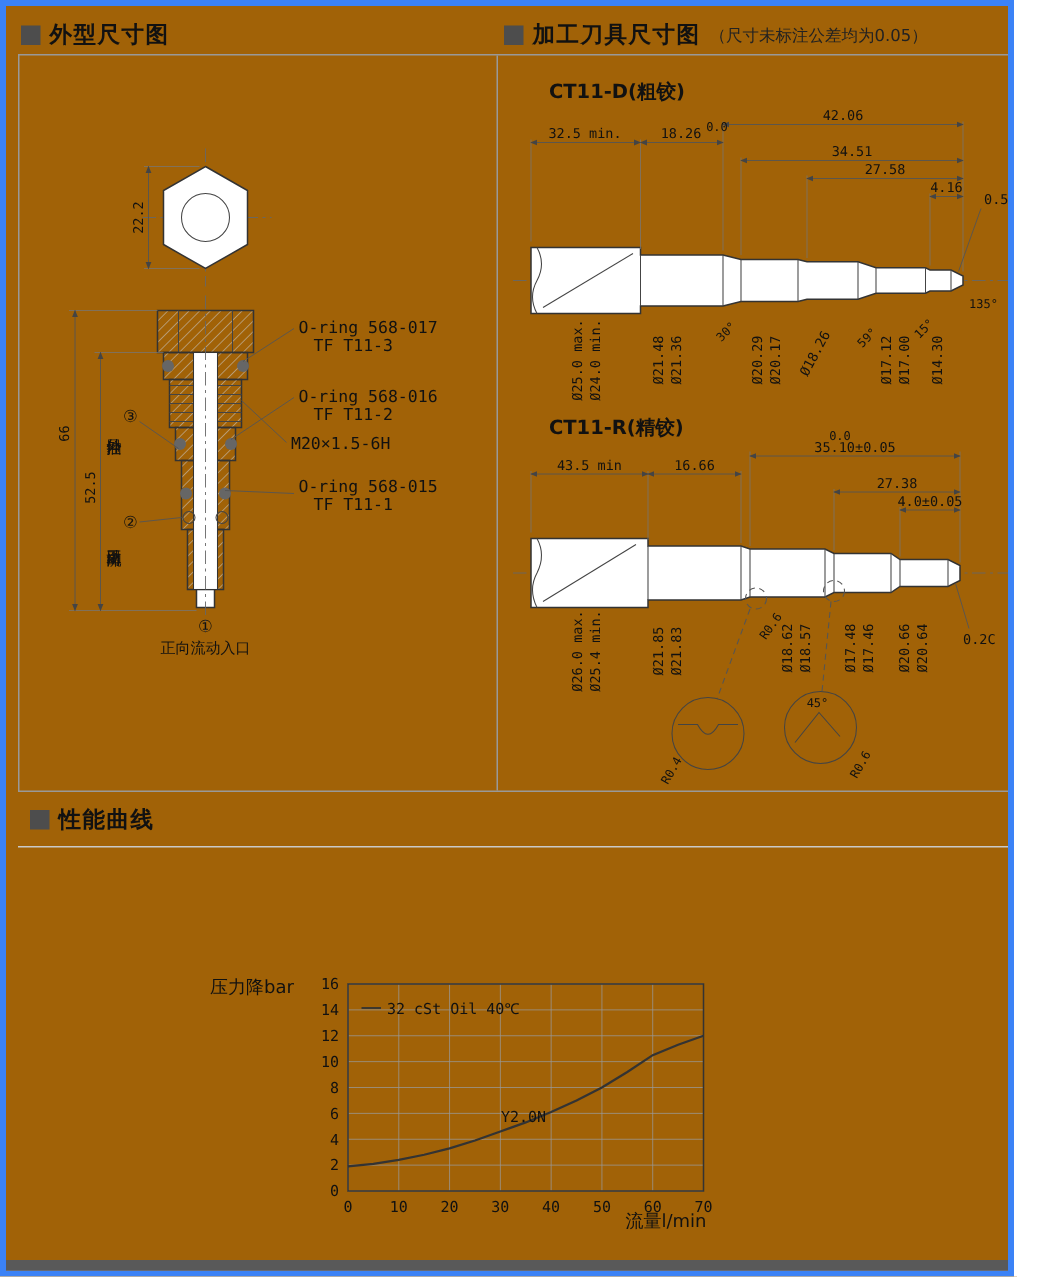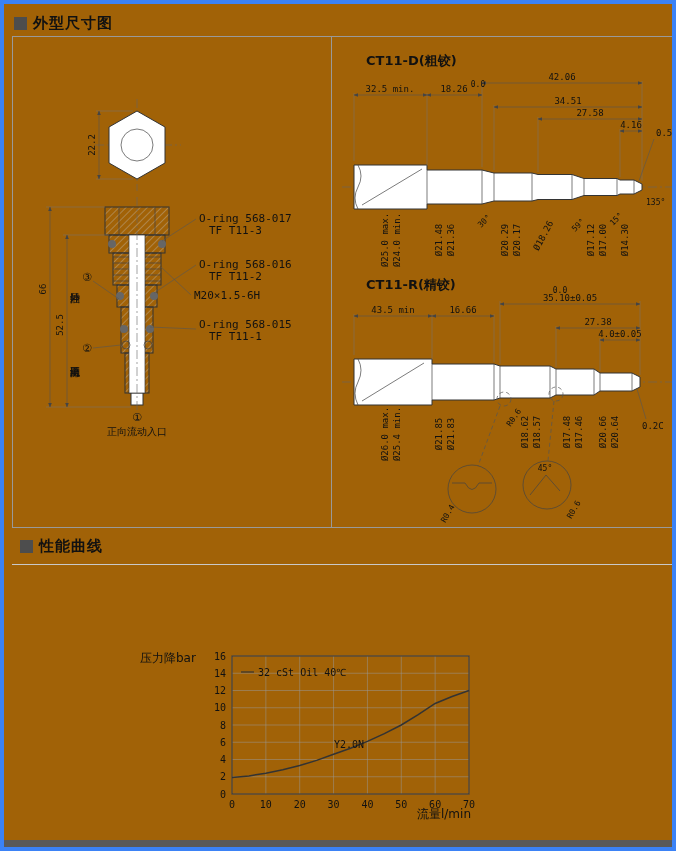--- a/index.html
+++ b/index.html
@@ -39,20 +39,25 @@
 </style>
 </head>
 <body>
 
 <div class="page">
 
   <div class="hdr" style="left:10px;top:9px;">
     <span class="bullet"></span>
     <span class="hdr-text">外型尺寸图</span>
   </div>
+  <div class="hdr" style="left:332px;top:9px;">
+    <span class="bullet"></span>
+    <span class="hdr-text">加工刀具尺寸图</span>
+    <span class="hdr-note">（尺寸未标注公差均为0.05）</span>
+  </div>
 
   <div class="main-box">
     <div class="divider"></div>
 
     <svg id="valve-svg" style="left:0;top:0;" width="318" height="492" viewBox="0 0 318 492">
       <defs>
         <marker id="arr" viewBox="0 0 10 10" refX="9" refY="5" markerWidth="8" markerHeight="8" orient="auto-start-reverse">
           <path d="M0,1 L10,5 L0,9 z" fill="#444"></path>
         </marker>
         <pattern id="hatch" width="5" height="5" patternUnits="userSpaceOnUse" patternTransform="rotate(45)">

